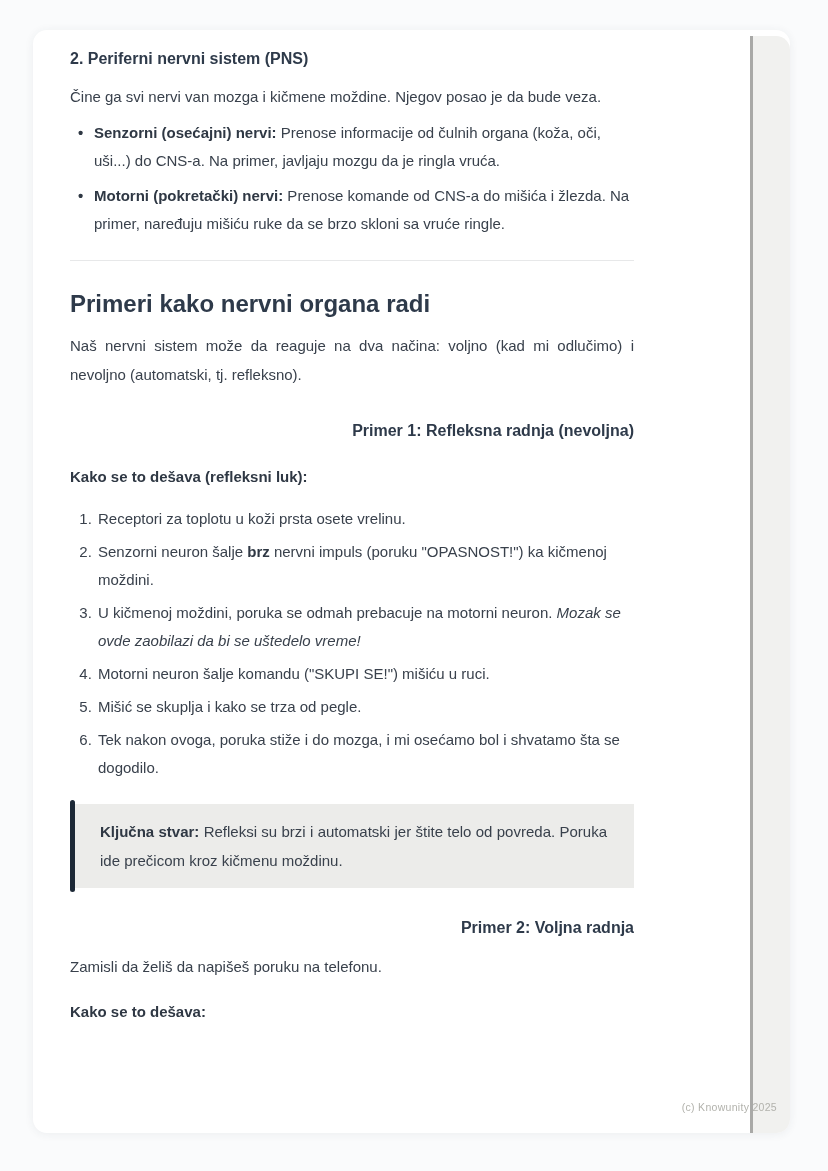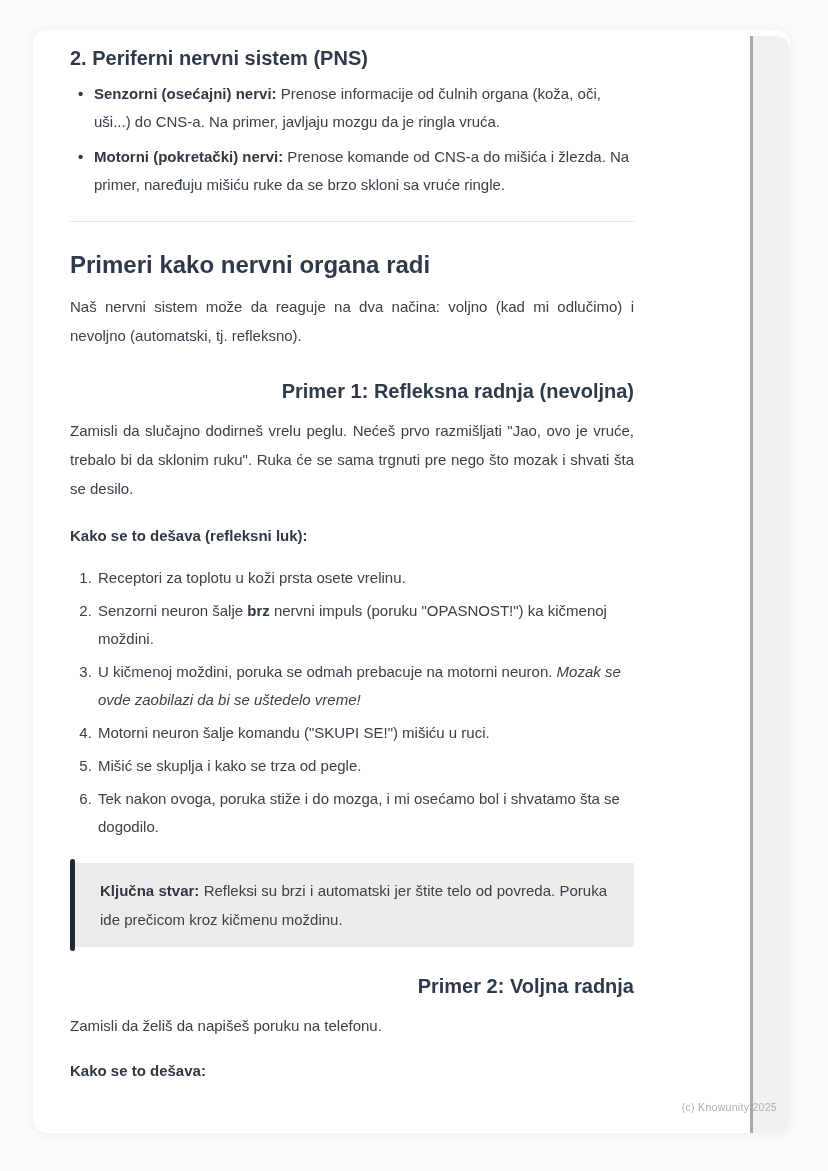--- a/index.html
+++ b/index.html
@@ -54,21 +54,21 @@
     text-align:center;
   }
   .content{
     position:relative;
     height:100%;
     padding:15px 156px 0 37px;
     font-size:15px;
     overflow:hidden;
   }
   h2,h3{color:var(--heading);font-weight:700;}
-  h3{font-size:20px;line-height:27px;}
+  h3{font-size:16px;line-height:27px;}
   h2{font-size:24px;line-height:33px;margin-top:26px;}
   h3.sub{margin-top:28px;text-align:right;}
   h3.sub2{margin-top:26px;}
   p{line-height:29px;}
   .mt-p{margin-top:10px;}
   .mt-p2{margin-top:11px;}
   .just{text-align:justify;}
   .label{margin-top:18px;font-weight:700;color:#2f3844;}
   .label.tight{margin-top:16px;}
   ul.bullets{
@@ -123,35 +123,35 @@
   em{font-style:italic;}
 </style>
 </head>
 <body>
 
 <div class="card">
   <div class="content">
 
     <h3>2. Periferni nervni sistem (PNS)</h3>
 
+    <p class="mt-p just">Čine ga svi nervi van mozga i kičmene moždine. Njegov posao je da bude veza.</p>
 
     <ul class="bullets">
       <li><strong>Senzorni (osećajni) nervi:</strong><span> Prenose informacije od čulnih organa (koža, oči, uši...) do CNS-a. Na primer, javljaju mozgu da je ringla vruća.</span></li>
       <li><strong>Motorni (pokretački) nervi:</strong><span> Prenose komande od CNS-a do mišića i žlezda. Na primer, naređuju mišiću ruke da se brzo skloni sa vruće ringle.</span></li>
     </ul>
 
     <hr>
 
     <h2>Primeri kako nervni organa radi</h2>
 
     <p class="mt-p2 just">Naš nervni sistem može da reaguje na dva načina: voljno (kad mi odlučimo) i nevoljno (automatski, tj. refleksno).</p>
 
     <h3 class="sub">Primer 1: Refleksna radnja (nevoljna)</h3>
 
-    <p class="mt-p2 just">Zamisli da slučajno dodirneš vrelu peglu. Nećeš prvo razmišljati "Jao, ovo je vruće, trebalo bi da sklonim ruku". Ruka će se sama trgnuti pre nego što mozak i shvati šta se desilo.</p>
 
     <p class="label">Kako se to dešava (refleksni luk):</p>
 
     <ol class="steps">
       <li><span>Receptori za toplotu u koži prsta osete vrelinu.</span></li>
       <li><span>Senzorni neuron šalje </span><strong>brz</strong><span> nervni impuls (poruku "OPASNOST!") ka kičmenoj moždini.</span></li>
       <li><span>U kičmenoj moždini, poruka se odmah prebacuje na motorni neuron. </span><em>Mozak se ovde zaobilazi da bi se uštedelo vreme!</em></li>
       <li><span>Motorni neuron šalje komandu ("SKUPI SE!") mišiću u ruci.</span></li>
       <li><span>Mišić se skuplja i kako se trza od pegle.</span></li>
       <li><span>Tek nakon ovoga, poruka stiže i do mozga, i mi osećamo bol i shvatamo šta se dogodilo.</span></li>

